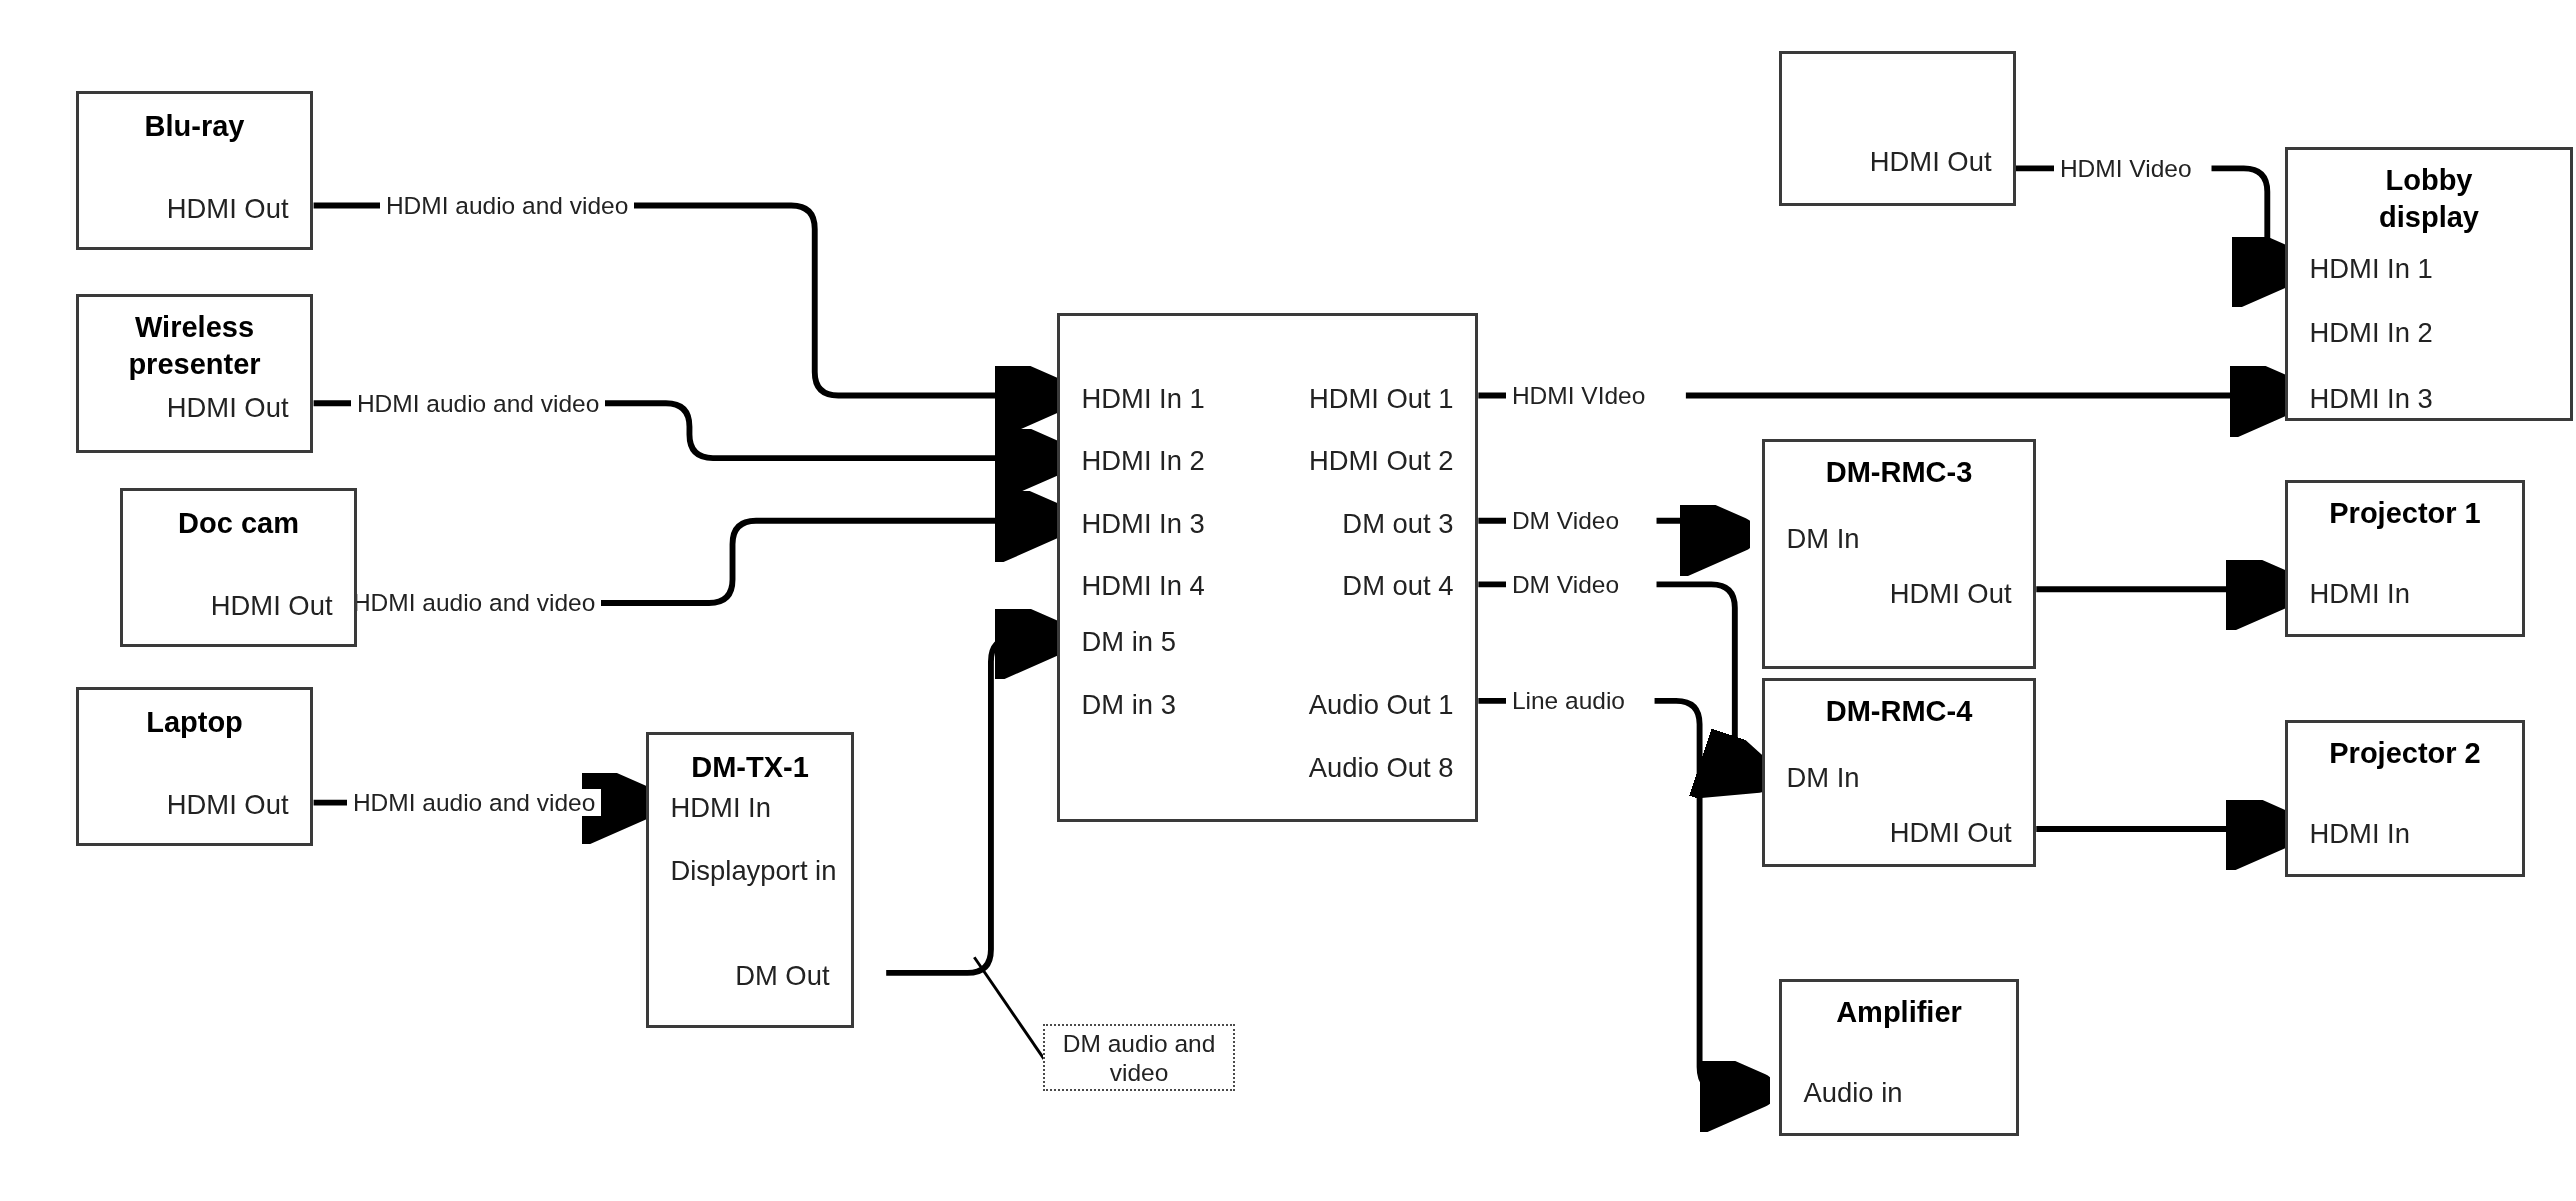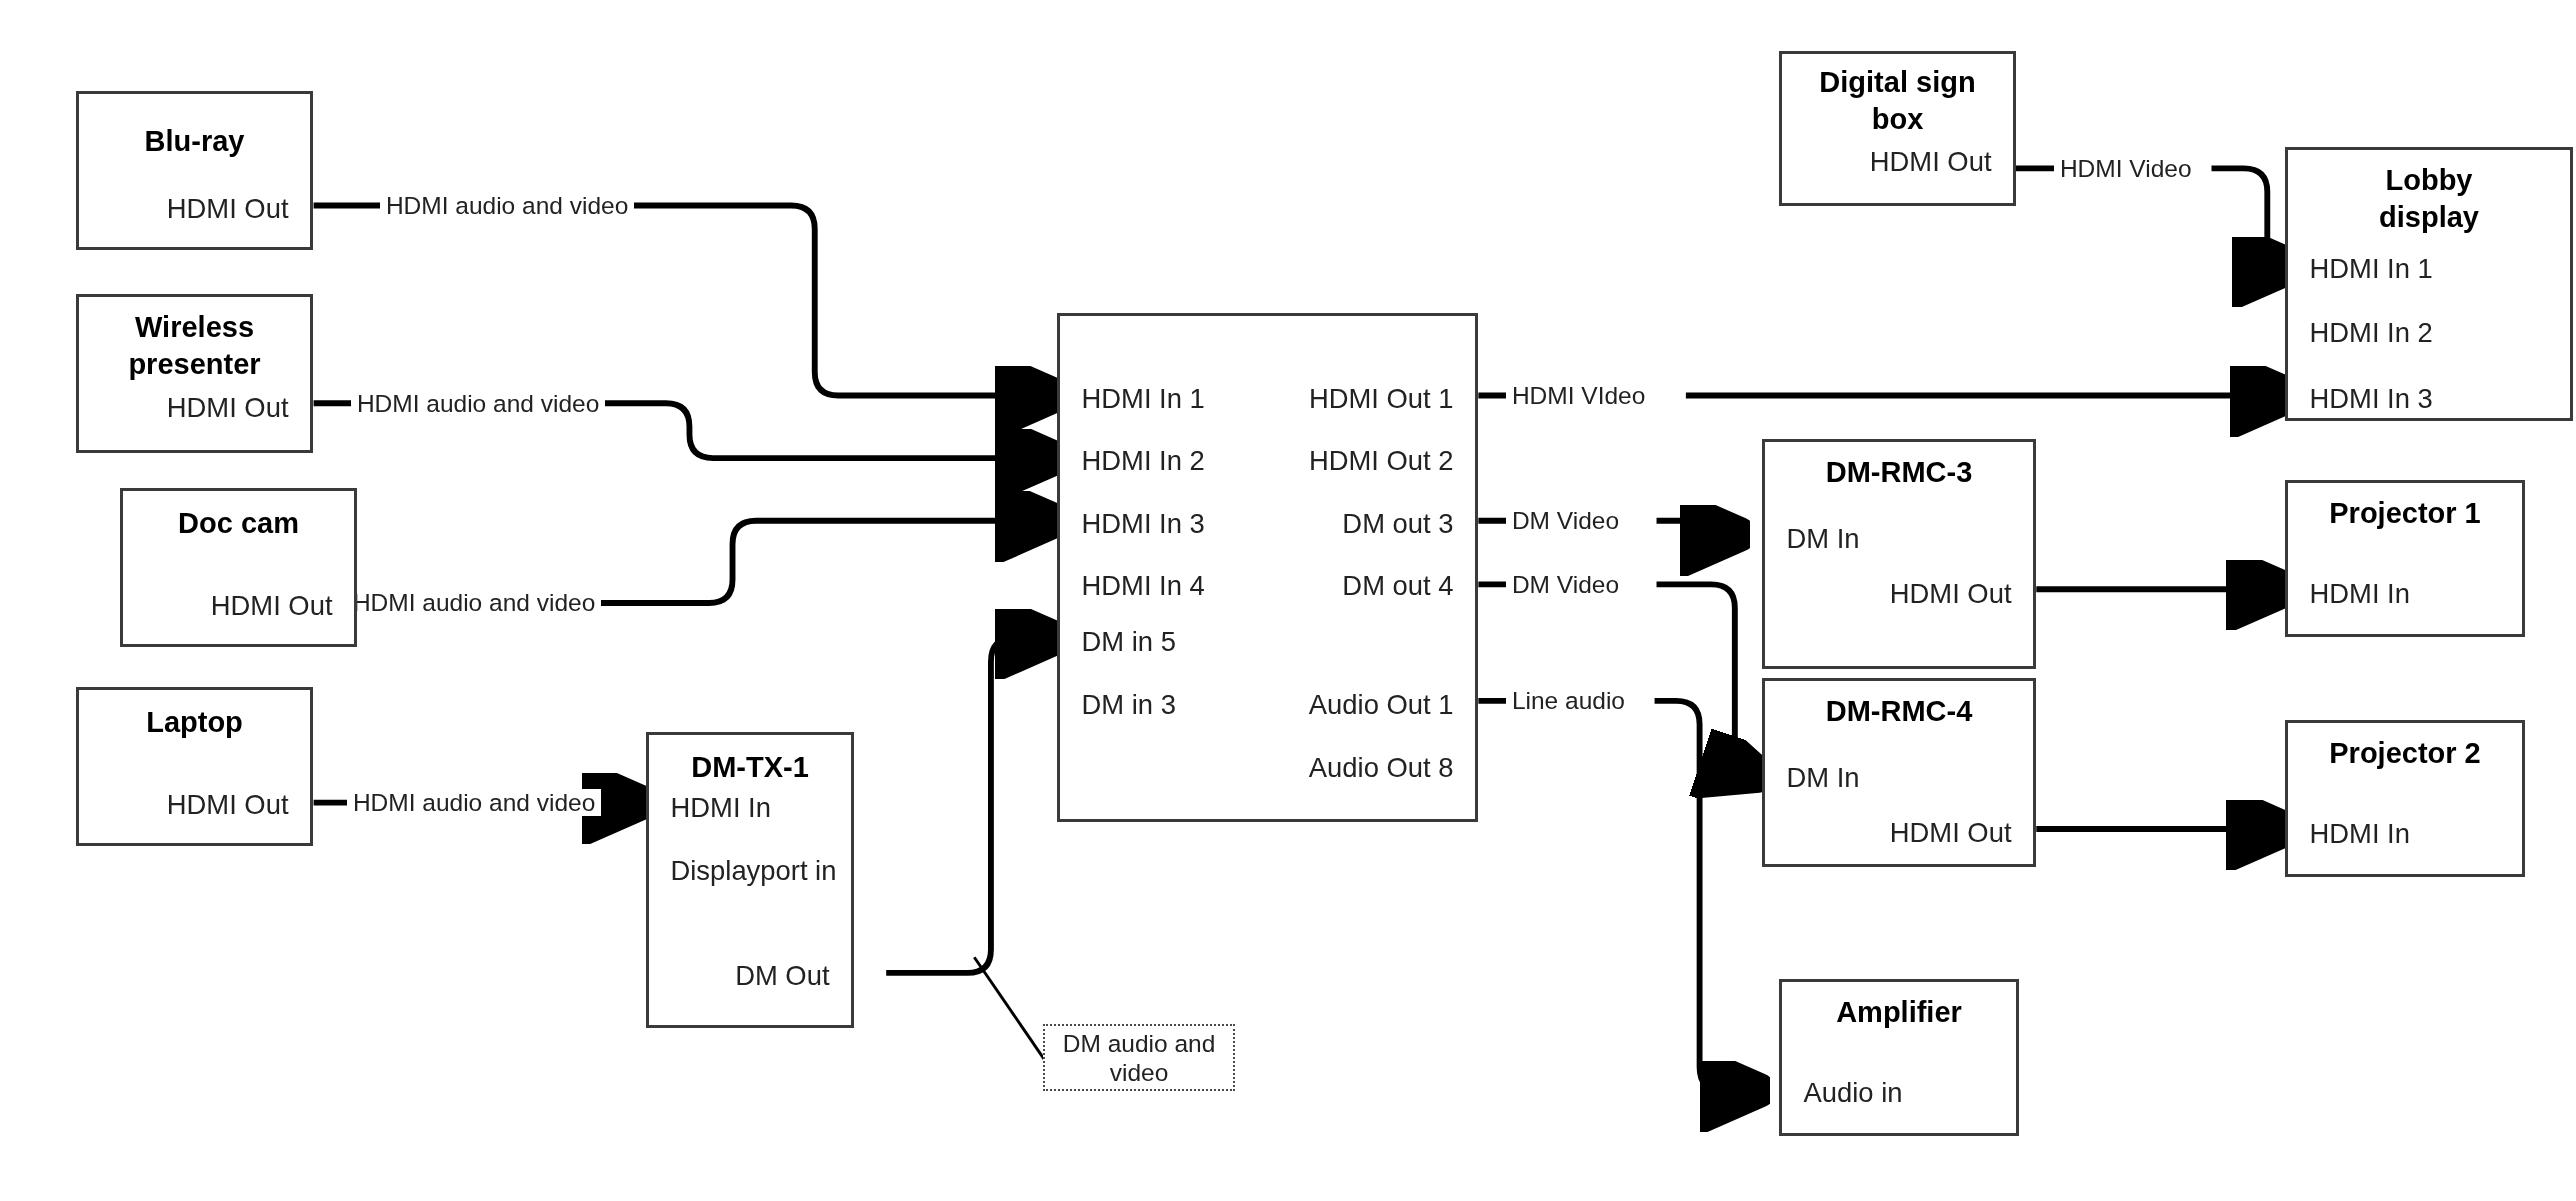--- a/index.html
+++ b/index.html
@@ -102,21 +102,21 @@
     <path d="M1510,597 L1544,597 M1692,597 L1748,597 Q1772,597 1772,621 L1772,760 Q1772,784 1790,790" marker-end="url(#arrow)"></path>
 
     <path d="M1510,716 L1544,716 M1690,716 L1712,716 Q1736,716 1736,740 L1736,1090 Q1736,1114 1760,1114 L1790,1114" marker-end="url(#arrow)"></path>
 
     <path d="M2080,602 L2328,602" marker-end="url(#arrow)"></path>
 
     <path d="M2080,847 L2328,847" marker-end="url(#arrow)"></path>
   </svg>
 
   <div class="node" style="left:76px;top:91px;width:237px;height:159px;">
-    <div class="title" style="top:13.7px;margin-top:15px;">Blu-ray</div>
+    <div class="title" style="top:13.7px;">Blu-ray</div>
     <div class="port right" style="top:99px;">HDMI Out</div>
   </div>
 
   <div class="node" style="left:76px;top:294px;width:237px;height:159px;">
     <div class="title" style="top:11.7px;">Wireless
 presenter</div>
     <div class="port right" style="top:95px;">HDMI Out</div>
   </div>
 
   <div class="node" style="left:76px;top:488px;width:237px;height:159px;margin-left:44px;">
@@ -146,22 +146,20 @@
 
     <div class="port right" style="top:67px;">HDMI Out 1</div>
     <div class="port right" style="top:129px;">HDMI Out 2</div>
     <div class="port right" style="top:192px;">DM out 3</div>
     <div class="port right" style="top:254px;">DM out 4</div>
     <div class="port right" style="top:373px;">Audio Out 1</div>
     <div class="port right" style="top:436px;">Audio Out 8</div>
   </div>
 
   <div class="node" style="left:1779px;top:51px;width:237px;height:155px;">
-    <div class="title" style="top:9.8px;">Digital sign
-box</div>
     <div class="port right" style="top:92px;">HDMI Out</div>
   </div>
 
   <div class="node" style="left:2285px;top:147px;width:288px;height:274px;">
     <div class="title" style="top:11.7px;">Lobby
 display</div>
     <div class="port left" style="top:103px;">HDMI In 1</div>
     <div class="port left" style="top:167px;">HDMI In 2</div>
     <div class="port left" style="top:233px;">HDMI In 3</div>
   </div>

